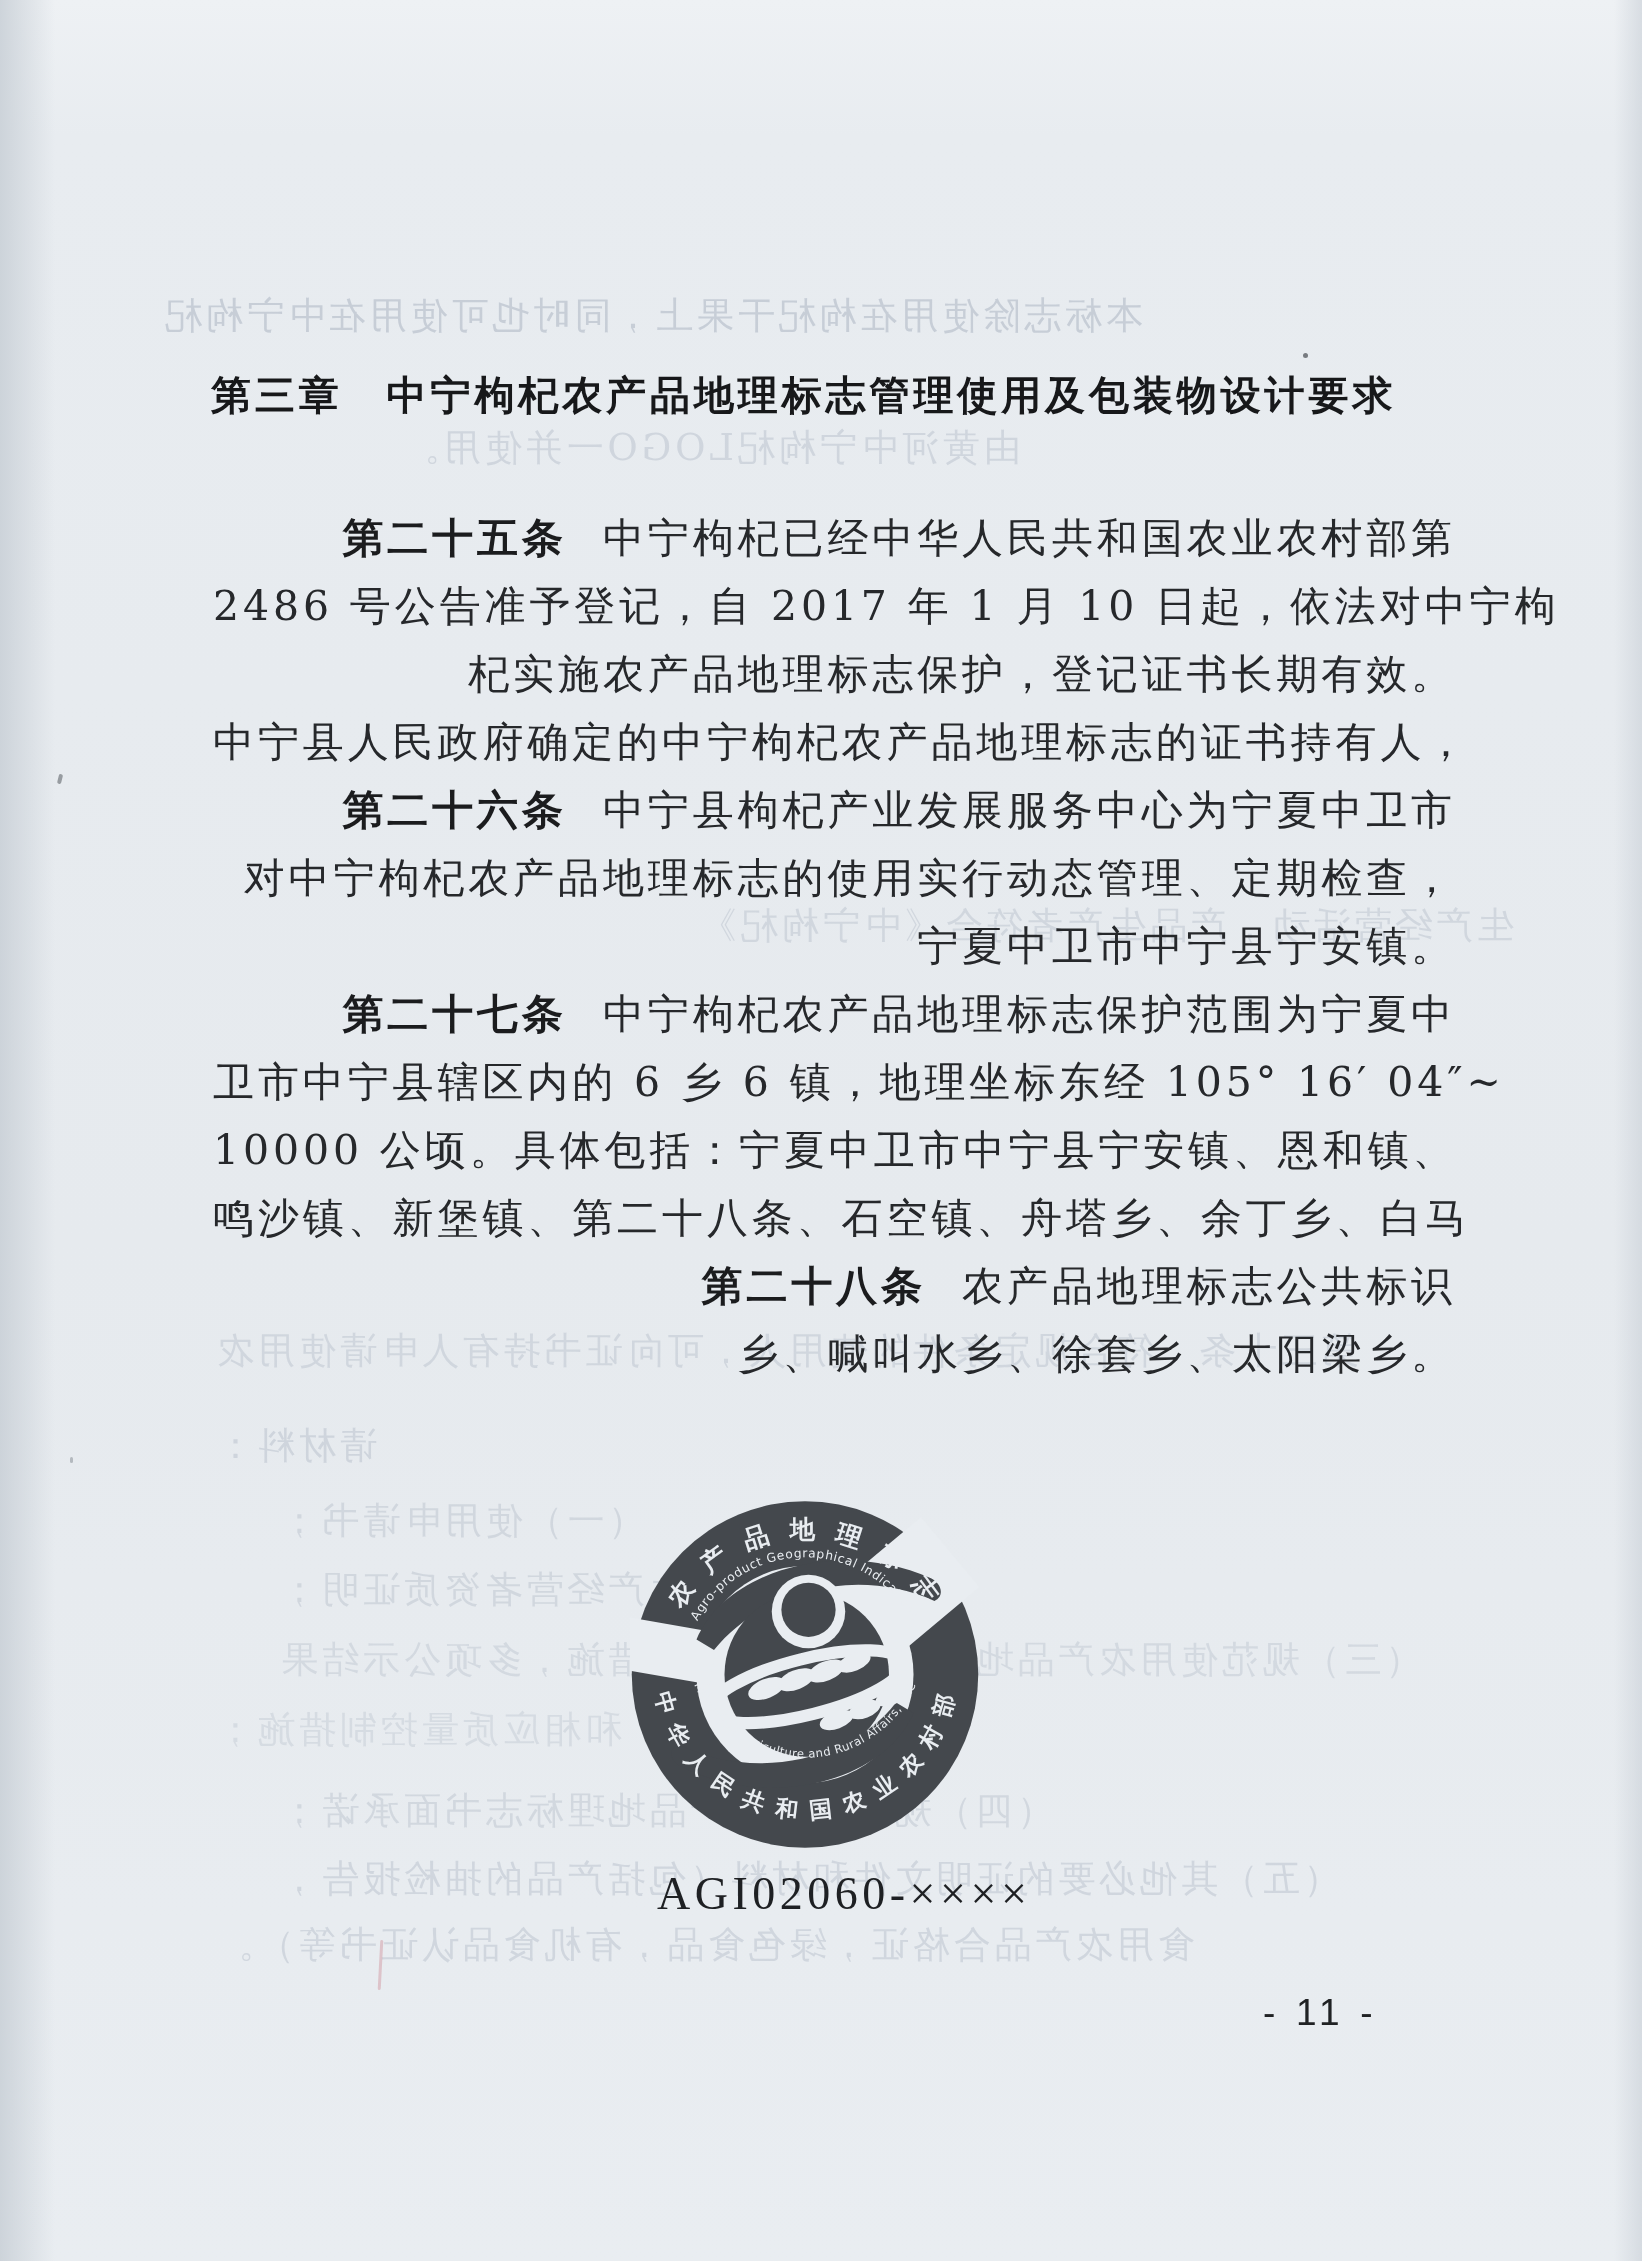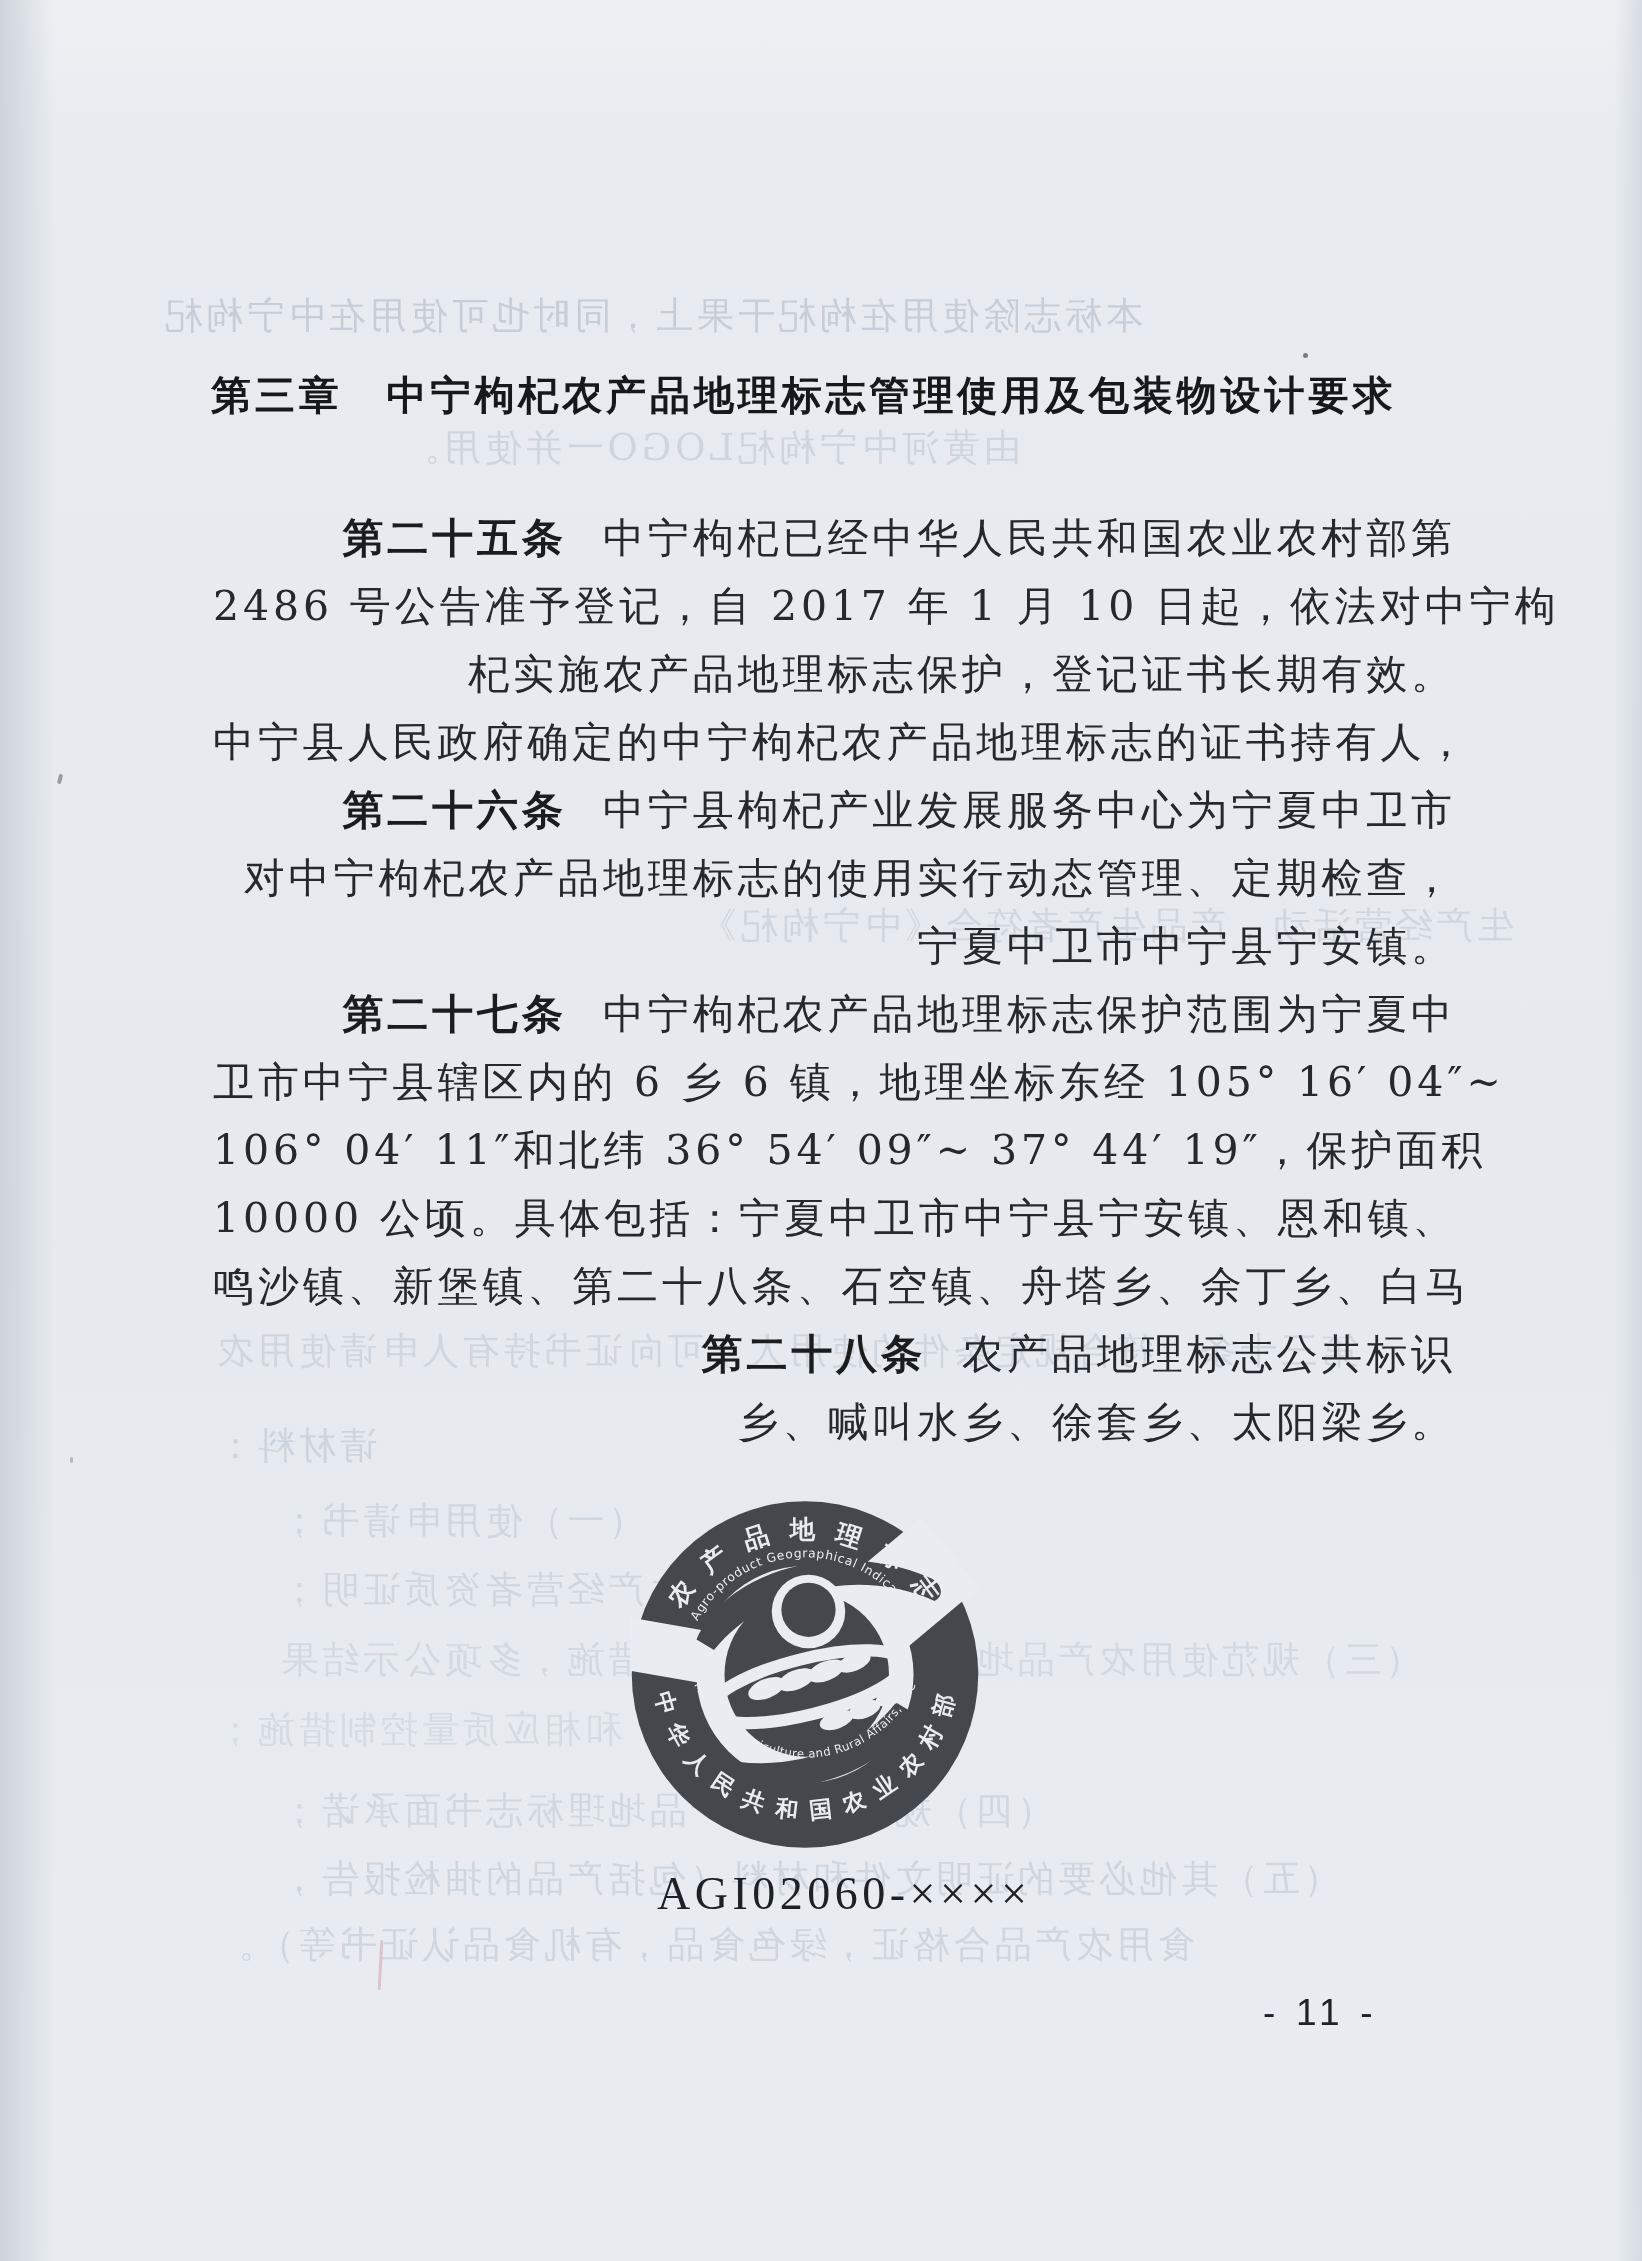--- a/index.html
+++ b/index.html
@@ -71,21 +71,20 @@
   <div class="bodytext">
     <div class="line indent"><span class="term">第二十五条</span><span>中宁枸杞已经中华人民共和国农业农村部第</span></div>
     <div class="line"><span>2486 号公告准予登记，自 2017 年 1 月 10 日起，依法对中宁枸</span></div>
     <div class="line"><span>杞实施农产品地理标志保护，登记证书长期有效。</span></div>
     <div class="line"><span>中宁县人民政府确定的中宁枸杞农产品地理标志的证书持有人，</span></div>
     <div class="line indent"><span class="term">第二十六条</span><span>中宁县枸杞产业发展服务中心为宁夏中卫市</span></div>
     <div class="line"><span>对中宁枸杞农产品地理标志的使用实行动态管理、定期检查，</span></div>
     <div class="line"><span>宁夏中卫市中宁县宁安镇。</span></div>
     <div class="line indent"><span class="term">第二十七条</span><span>中宁枸杞农产品地理标志保护范围为宁夏中</span></div>
     <div class="line"><span>卫市中宁县辖区内的 6 乡 6 镇，地理坐标东经 105° 16′ 04″~</span></div>
-    <div class="line"><span>106° 04′ 11″和北纬 36° 54′ 09″~ 37° 44′ 19″，保护面积</span></div>
     <div class="line"><span>10000 公顷。具体包括：宁夏中卫市中宁县宁安镇、恩和镇、</span></div>
     <div class="line"><span>鸣沙镇、新堡镇、第二十八条、石空镇、舟塔乡、余丁乡、白马</span></div>
     <div class="line indent"><span class="term">第二十八条</span><span>农产品地理标志公共标识</span></div>
     <div class="line"><span>乡、喊叫水乡、徐套乡、太阳梁乡。</span></div>
   </div>
 
   <svg class="seal" viewBox="0 0 200 200">
     <defs>
       <path id="tcn" d="M 18,104 A 82,82 0 0 1 182,104"></path>
       <path id="ten" d="M 30,103 A 70,70 0 0 1 170,103"></path>

